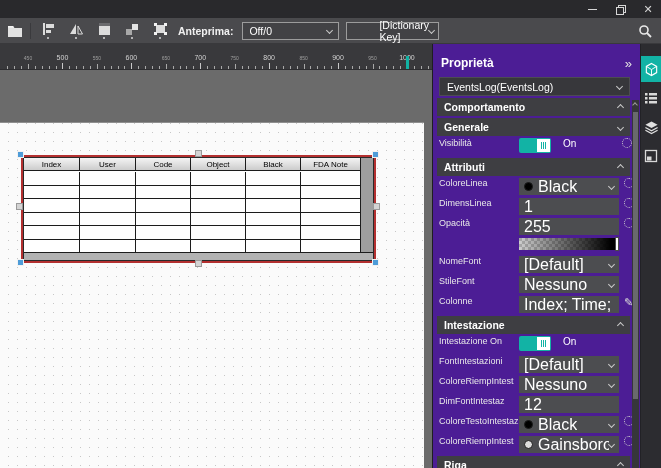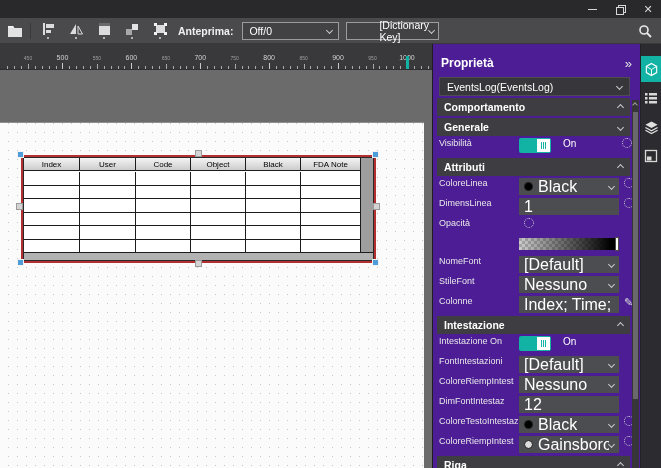--- a/index.html
+++ b/index.html
@@ -394,20 +394,23 @@
         </div>
         <div class="prow">
           <span class="plabel">DimensLinea</span>
           <span class="pfield">
             <span class="fval">1</span>
           </span>
           <span class="gear"></span>
         </div>
         <div class="prow">
           <span class="plabel">Opacità</span>
+          <span class="pfield">
+            <span class="fval">255</span>
+          </span>
           <span class="gear"></span>
         </div>
         <div class="pgrad">
           <span class="grad-handle"></span>
         </div>
         <div class="prow">
           <span class="plabel">NomeFont</span>
           <span class="pfield">
             <span class="fval">[Default]</span>
             <span class="chev"></span>

